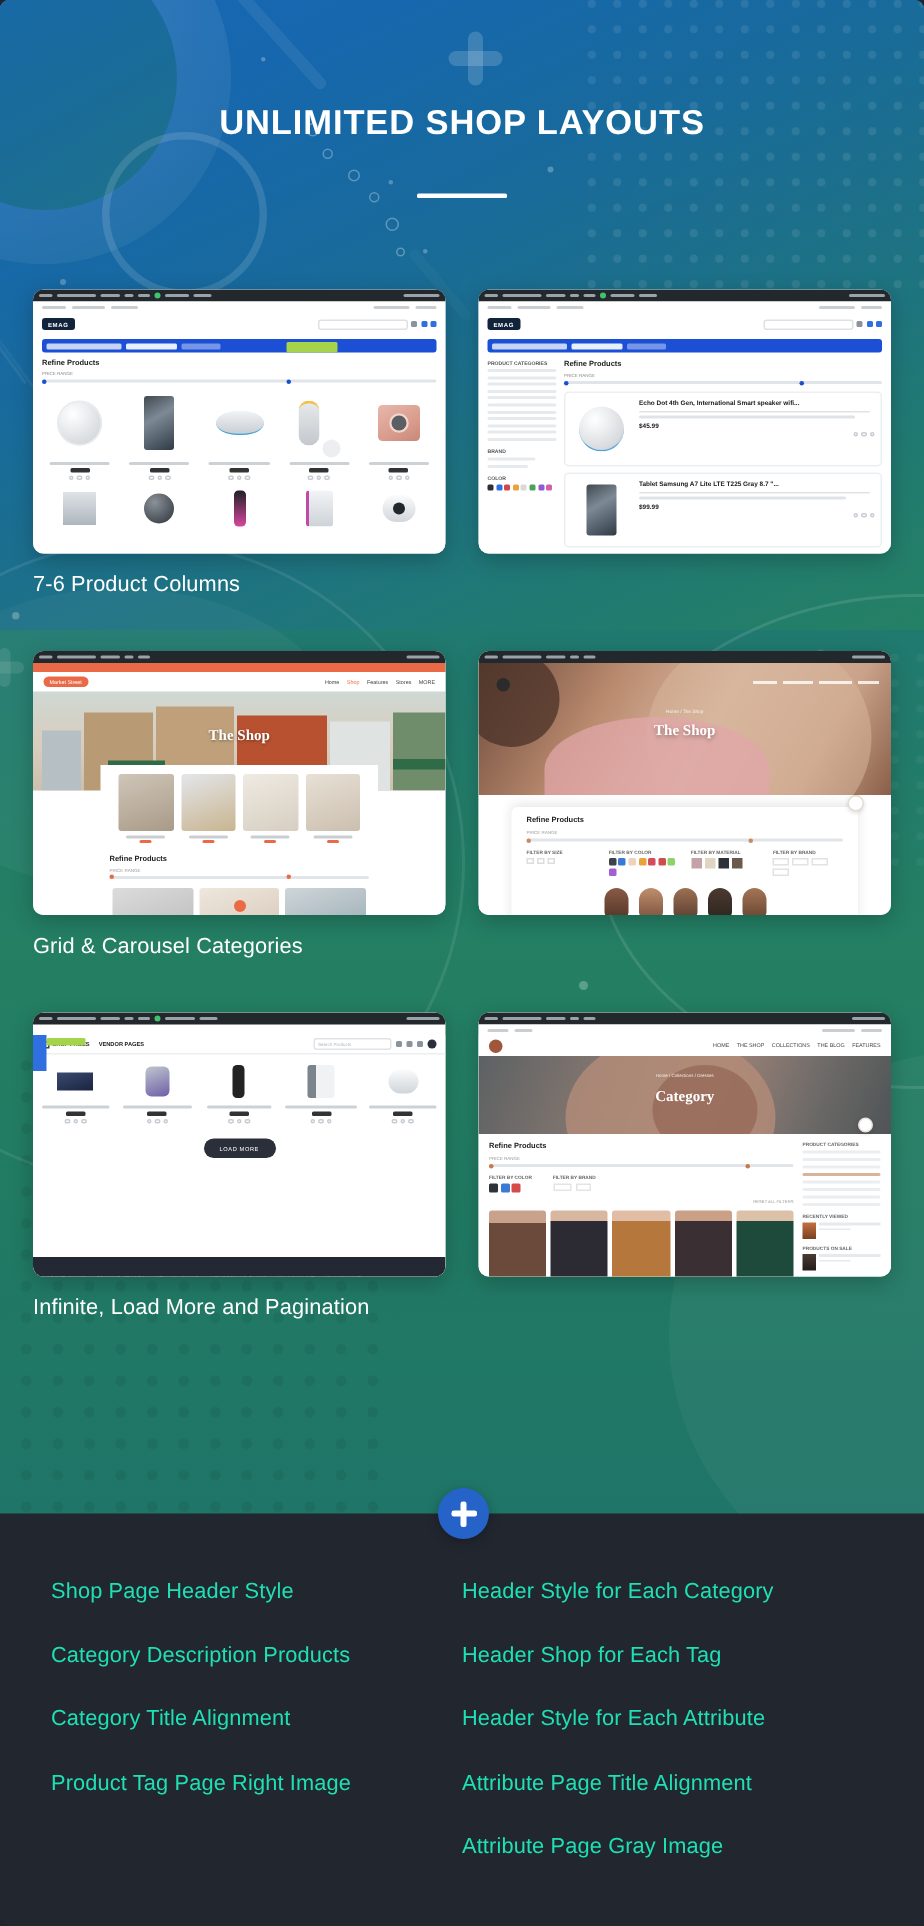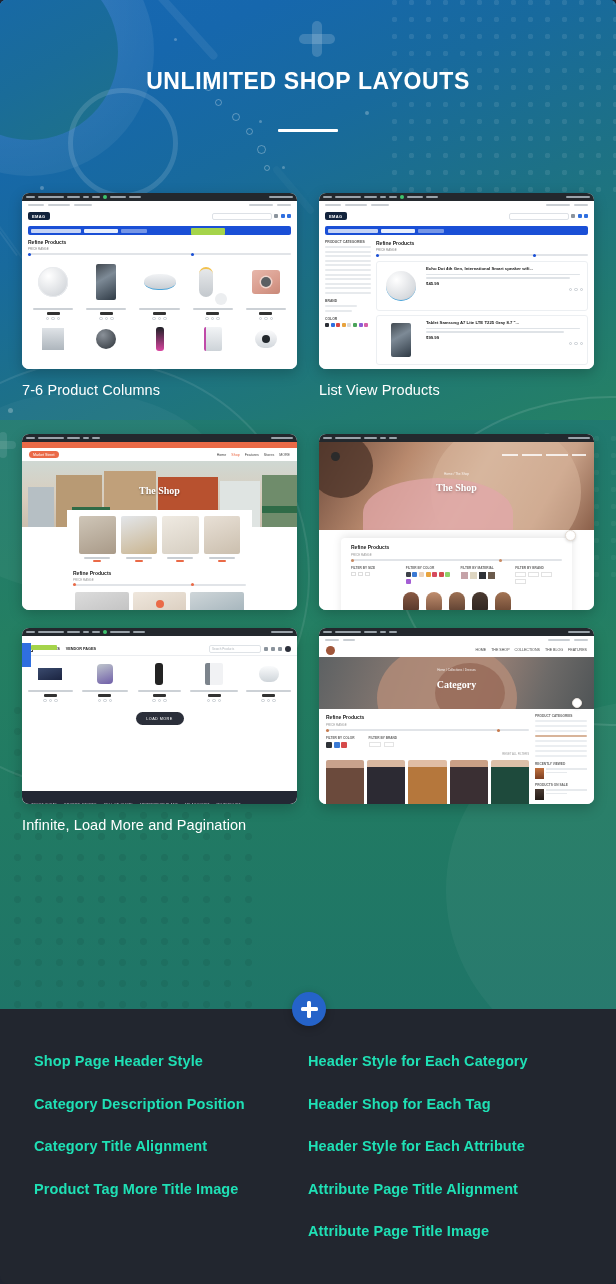--- a/index.html
+++ b/index.html
@@ -274,21 +274,21 @@
   .plus-badge:before { width:4px; height:17px; }
   .plus-badge:after  { width:17px; height:4px; }
 
   
   .dark-section {
     position:absolute; left:0; top:1009px; width:616px; height:275px;
     background:#22262f;
     border-radius:0 0 8px 8px;
     padding:44px 34px 0 34px;
   }
-  .feat-grid { display:flex;font-weight:bold; }
+  .feat-grid { display:flex; }
   .feat-col { width:50%; }
   .feat {
     color:#1fe0b5;
     font-size:14.5px;
     margin-bottom:26.5px;
     letter-spacing:.1px;
     white-space:nowrap;
   }
 </style>
 </head>
@@ -595,21 +595,20 @@
                           <u></u>
                           <u></u>
                         </div>
                     </div>
                   </div>
 
                 </div>
               </div>
             </div>
           </div>
-          <div class="caption">List View Products</div>
         </div>
       </div>
 
       <div class="row">
 
         <div class="cell">
           <div class="shot">
             <div class="wpbar">
               <i style="width:9px"></i>
                 <i style="width:26px"></i>
@@ -673,20 +672,21 @@
                 </div>
                 <div style="display:flex;gap:4px;padding:6px 8px 0">
                   <div style="flex:1;height:26px;background:linear-gradient(160deg,#dcdcdc,#bfbfbf);border-radius:2px"></div>
                   <div style="flex:1;height:26px;background:linear-gradient(160deg,#efe7dd,#d8cbbc);border-radius:2px"></div>
                   <div style="flex:1;height:26px;background:linear-gradient(160deg,#cfd6d9,#9fb0b8);border-radius:2px"></div>
                 </div>
                 <span style="position:absolute;left:50%;margin-left:-4px;bottom:16px;width:8px;height:8px;border-radius:50%;background:#ea6a47"></span>
               </div>
             </div>
           </div>
+          <div class="caption">Grid &amp; Carousel Categories</div>
         </div>
 
         <div class="cell">
           <div class="shot">
             <div class="wpbar">
               <i style="width:9px"></i>
                 <i style="width:26px"></i>
                 <i style="width:13px"></i>
               <i style="width:6px"></i>
                 <i style="width:8px"></i>
@@ -987,27 +987,27 @@
       </div>
     </div>
   </div>
 
   <div class="plus-badge"></div>
 
   <div class="dark-section">
     <div class="feat-grid">
       <div class="feat-col">
         <div class="feat">Shop Page Header Style</div>
-        <div class="feat">Category Description Position</div>
+        <div class="feat">Category Description Products</div>
         <div class="feat">Category Title Alignment</div>
-        <div class="feat">Product Tag More Title Image</div>
+        <div class="feat">Product Tag Page Right Image</div>
       </div>
       <div class="feat-col">
         <div class="feat">Header Style for Each Category</div>
         <div class="feat">Header Shop for Each Tag</div>
         <div class="feat">Header Style for Each Attribute</div>
         <div class="feat">Attribute Page Title Alignment</div>
-        <div class="feat">Attribute Page Title Image</div>
+        <div class="feat">Attribute Page Gray Image</div>
       </div>
     </div>
   </div>
 
 </div>
 
 </body></html>

